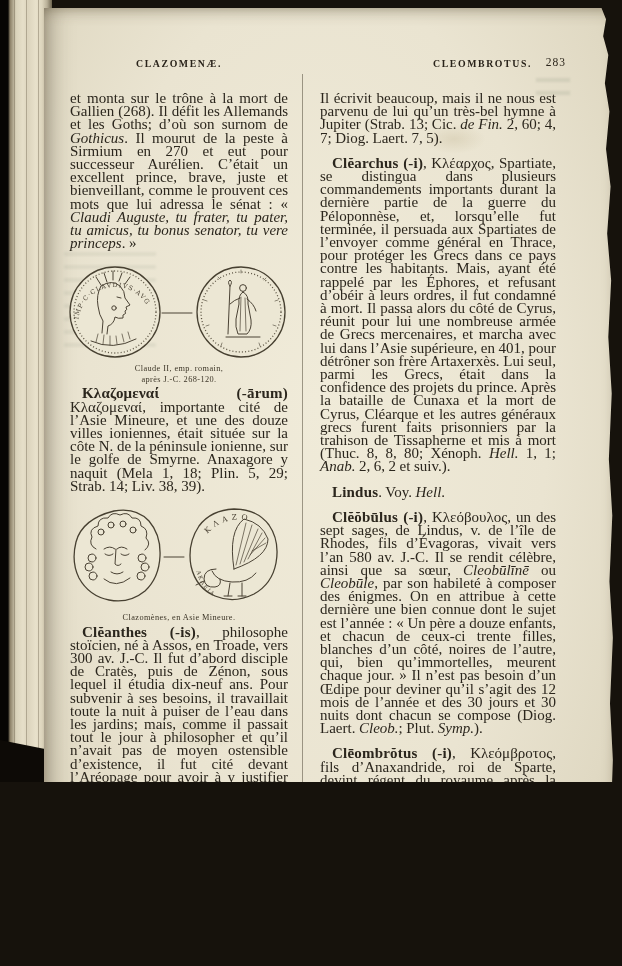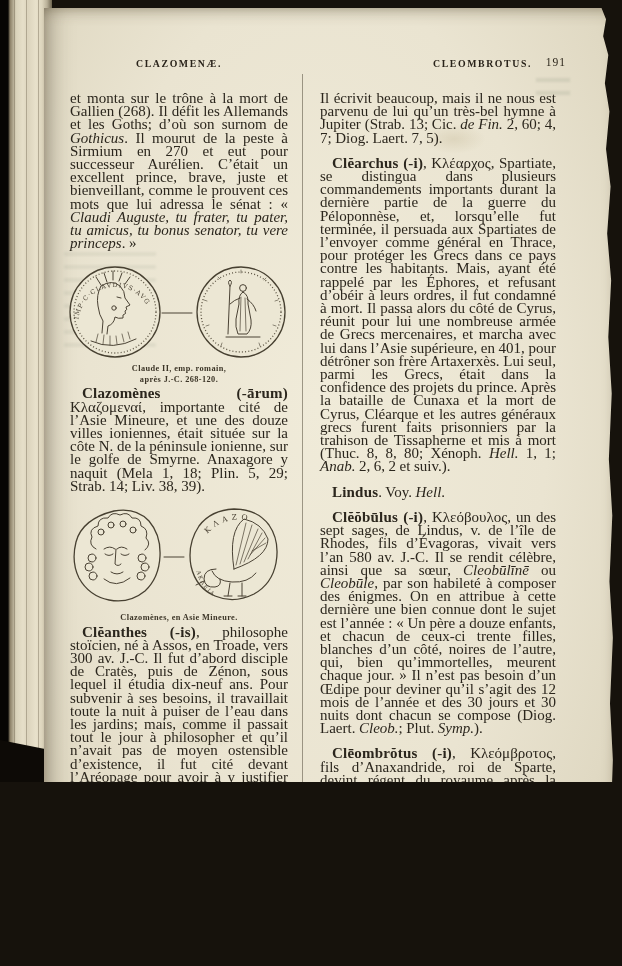--- a/index.html
+++ b/index.html
@@ -56,21 +56,21 @@
   }
   .entry{text-indent:12px;margin-top:1px;}
   .cont{text-indent:0;}
   .run-i{font-style:italic;}
   .run-b{font-weight:bold;letter-spacing:.2px;}
 
   
   figure{margin:10px auto 2px;width:230px;padding:0;}
   figure svg{display:block;}
   figcaption{margin-top:4px;text-align:center;font-size:8.3px;line-height:10.5px;
-    color:#3c3527;letter-spacing:.4px;font-weight:bold;}
+    color:#3c3527;letter-spacing:.4px;font-weight:normal;}
   .coin-stroke{stroke:#4a4234;fill:none;stroke-width:1;stroke-linecap:round;}
   .coin-fill{fill:#ece7d4;stroke:#474031;stroke-width:1.3;}
   .coin-beads{fill:none;stroke:#5c5443;stroke-width:1.3;stroke-dasharray:1,2.2;}
   .coin-legend{fill:#4a4234;font-family:"DejaVu Serif",serif;}
 
   
   .ghost{position:absolute;filter:blur(1.3px);color:#6b7a68;
     background:repeating-linear-gradient(180deg,transparent 0 4px,currentColor 4px 8px,transparent 8px 13px);}
   .stain{position:absolute;border-radius:50%;
     background:radial-gradient(ellipse,rgba(150,130,80,.16),rgba(150,130,80,0) 70%);}
@@ -94,21 +94,21 @@
     <div class="ghost" style="left:492px;top:66px;width:34px;height:26px;opacity:.14"></div>
     <div class="ghost" style="left:20px;top:240px;width:92px;height:100px;opacity:.09"></div>
     <div class="ghost" style="left:430px;top:838px;width:120px;height:42px;opacity:.07"></div>
     <div class="stain" style="left:378px;top:116px;width:64px;height:30px"></div>
     <div class="stain" style="left:118px;top:700px;width:84px;height:42px"></div>
     <div class="bottom-edge-line"></div>
 
     <div class="running-head">
       <div class="rh-item rh-left">CLAZOMENÆ.</div>
       <div class="rh-item rh-right">CLEOMBROTUS.</div>
-      <div class="rh-num">191</div>
+      <div class="rh-num">283</div>
     </div>
 
     <div class="col-rule"></div>
 
     <div class="col col-left">
 
       <p class="body-par cont"><span>et monta sur le trône à la mort de Gallien (268). Il défit les Allemands et les Goths; d’où son surnom de </span><span class="run-i">Gothicus</span><span>. Il mourut de la peste à Sirmium en 270 et eut pour successeur Aurélien. C’était un excellent prince, brave, juste et bienveillant, comme le prouvent ces mots que lui adressa le sénat : « </span><span class="run-i">Claudi Auguste, tu frater, tu pater, tu amicus, tu bonus senator, tu vere princeps</span><span>. »</span></p>
 
       <figure>
         <svg width="230" height="98" viewBox="0 0 230 98">
@@ -139,21 +139,21 @@
             <path class="coin-stroke" d="M38 73 L72 73"></path>
             <path class="coin-stroke" style="opacity:.6" d="M53 6 l0 3 M78 14 l-2 2 M90 36 l-3 1 M88 62 l-3 -1 M72 82 l-1 -3 M33 82 l1 -3 M18 62 l3 -1 M16 36 l3 1 M30 13 l2 2"></path>
           </g>
         </svg>
         <figcaption>
           <span>Claude II, emp. romain,</span><br>
           <span>après J.-C. 268-120.</span>
         </figcaption>
       </figure>
 
-      <p class="body-par entry"><span class="run-b">Clazomènes (-ārum)</span><span> Κλαζομεναί, importante cité de l’Asie Mineure, et une des douze villes ioniennes, était située sur la côte N. de la péninsule ionienne, sur le golfe de Smyrne. Anaxagore y naquit (Mela 1, 18; Plin. 5, 29; Strab. 14; Liv. 38, 39).</span></p>
+      <p class="body-par entry"><span class="run-b">Κλαζομεναί (-ārum)</span><span> Κλαζομεναί, importante cité de l’Asie Mineure, et une des douze villes ioniennes, était située sur la côte N. de la péninsule ionienne, sur le golfe de Smyrne. Anaxagore y naquit (Mela 1, 18; Plin. 5, 29; Strab. 14; Liv. 38, 39).</span></p>
 
       <figure>
         <svg width="230" height="104" viewBox="0 0 230 104">
           <g transform="translate(4,4)">
             <path class="coin-fill" d="M46 2 Q68 -2 81 12 Q93 26 92 47 Q91 69 77 82 Q61 95 41 91 Q21 87 11 69 Q3 53 8 33 Q14 10 46 2 Z"></path>
             <path class="coin-stroke" d="M28 40 Q20 36 24 28 Q20 20 30 17 Q30 8 40 9 Q44 2 52 6 Q60 2 64 9 Q73 8 73 17 Q81 20 78 29 Q84 35 77 41"></path>
             <circle class="coin-stroke" cx="24" cy="49" r="4"></circle>
               <circle class="coin-stroke" cx="21" cy="58" r="4"></circle>
             <circle class="coin-stroke" cx="25" cy="67" r="4"></circle>
               <circle class="coin-stroke" cx="74" cy="49" r="4"></circle>

